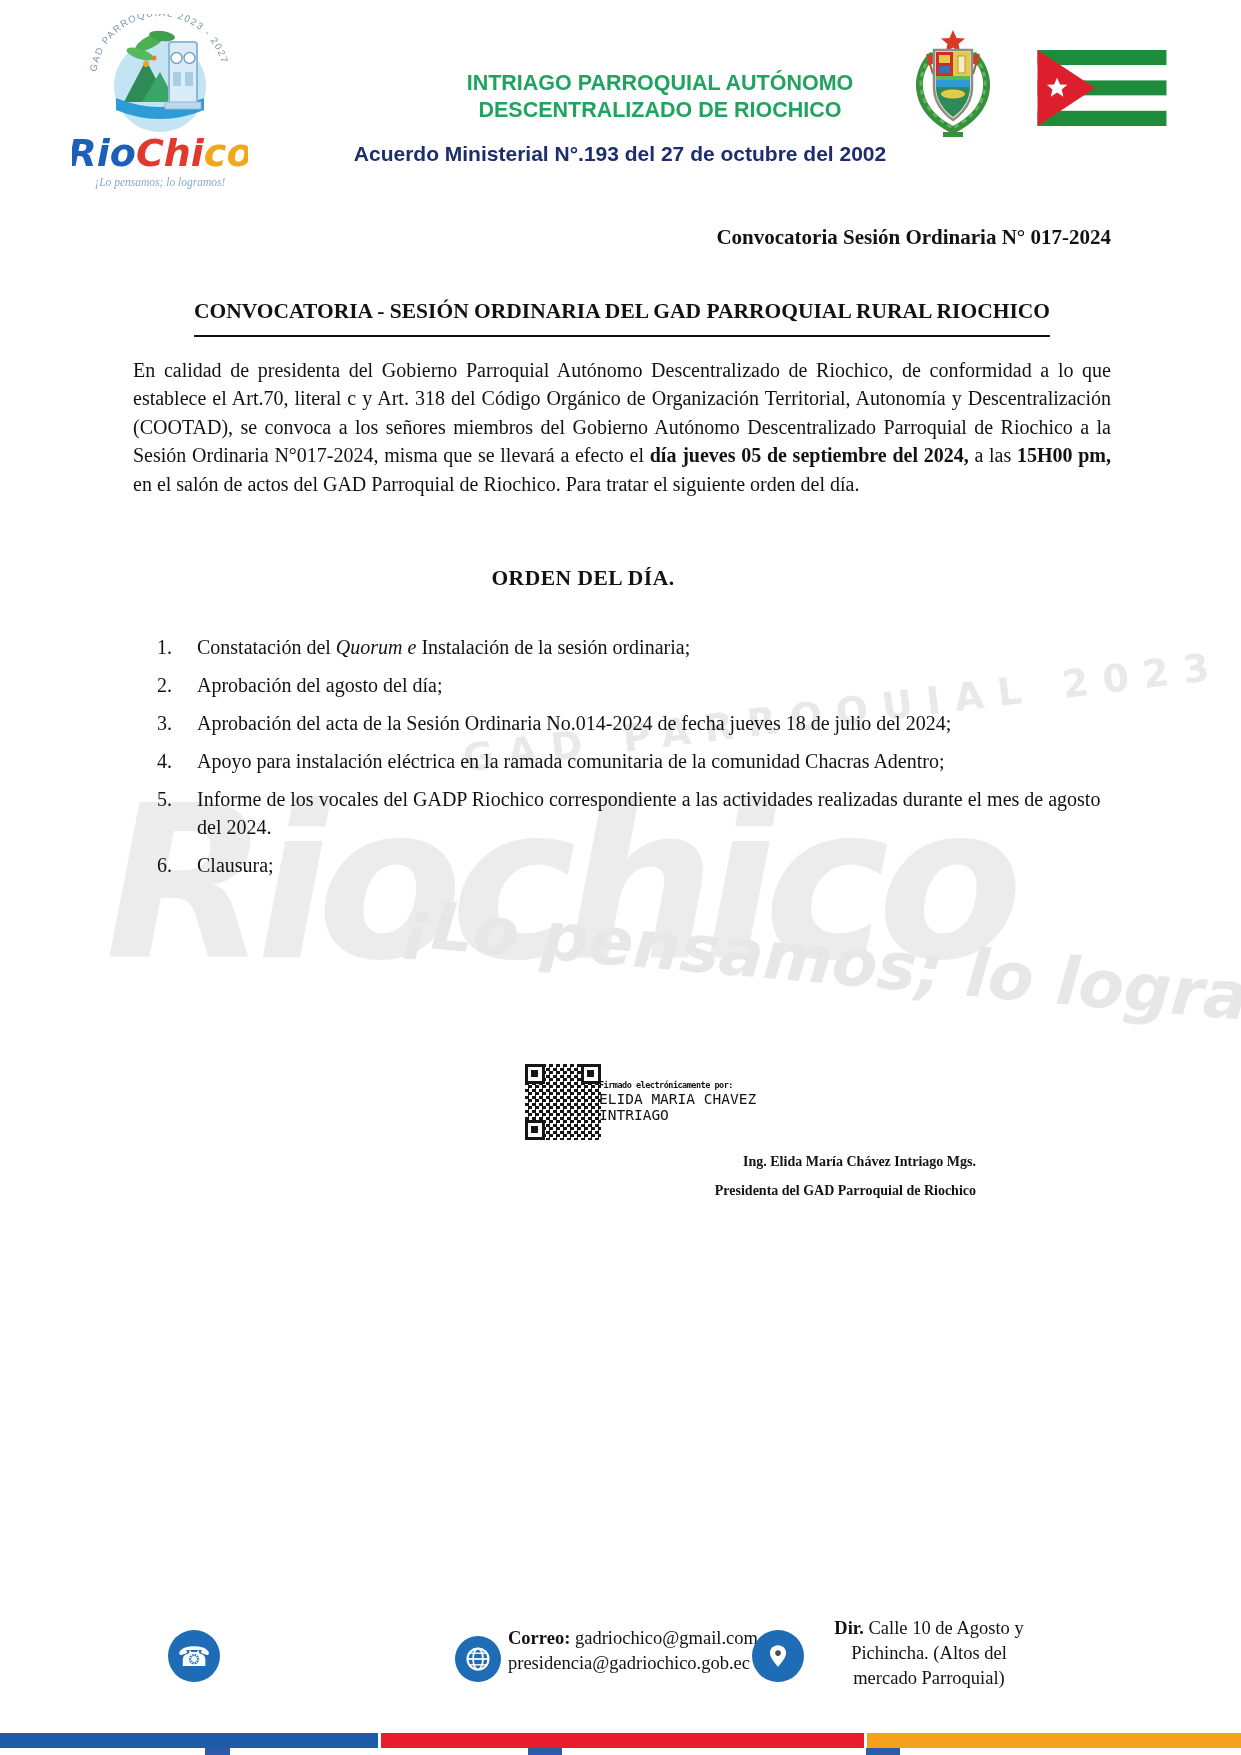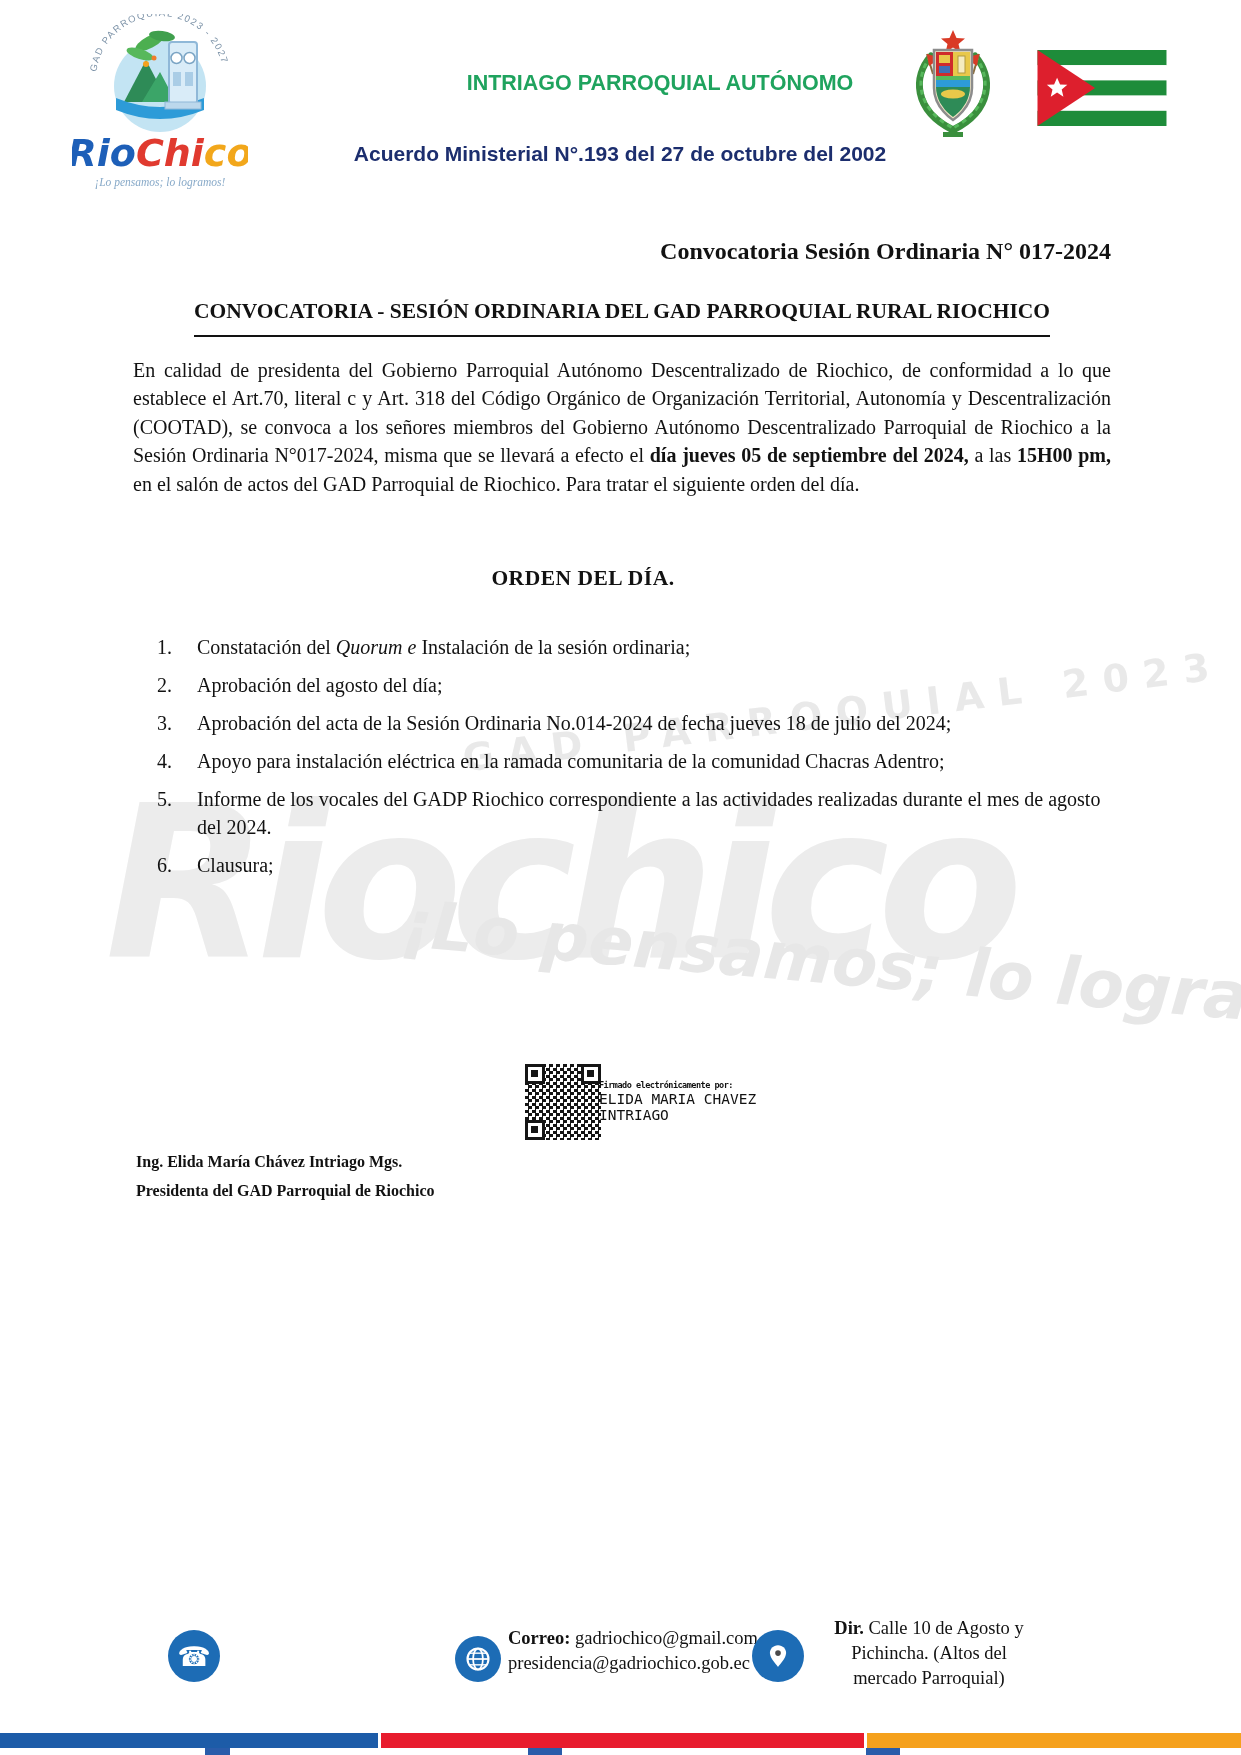--- a/index.html
+++ b/index.html
@@ -20,22 +20,22 @@
   .logo-wrap { position:absolute; left:72px; top:14px; width:176px; height:182px; z-index:2; }
   .org-block { position:absolute; left:440px; top:70px; width:440px; text-align:center; z-index:2;
     font-family:"Liberation Sans","DejaVu Sans",sans-serif; font-weight:bold; }
   .org-name { color:#1fa35e; font-size:21.5px; line-height:27px; }
   .accord { position:absolute; left:330px; top:142px; width:580px; text-align:center; z-index:2;
     font-family:"Liberation Sans","DejaVu Sans",sans-serif; font-weight:bold;
     color:#1c2e6e; font-size:21px; }
   .arms-wrap { position:absolute; left:903px; top:28px; width:100px; height:112px; z-index:2; }
   .flag-wrap { position:absolute; left:1037px; top:50px; width:130px; height:76px; z-index:2; }
   
-  .session-ref { position:absolute; left:133px; top:238px; width:978px; text-align:right;
-    font-weight:bold; font-size:24px; z-index:1; }
+  .session-ref { position:absolute; left:133px; top:225px; width:978px; text-align:right;
+    font-weight:bold; font-size:21px; z-index:1; }
   .doc-title { position:absolute; left:133px; top:299px; width:978px; text-align:center;
     font-weight:bold; font-size:21.5px; z-index:1; }
   .doc-title .u { border-bottom:2.5px solid #121212; padding-bottom:12px; }
   .intro { position:absolute; left:133px; top:356px; width:978px; font-size:20px;
     line-height:28.4px; text-align:justify; z-index:1; }
   .agenda-heading { position:absolute; left:133px; top:566px; width:900px; text-align:center;
     font-weight:bold; font-size:21.5px; letter-spacing:.5px; z-index:1; }
   .agenda { position:absolute; left:157px; top:633px; width:960px; list-style:none;
     font-size:20px; line-height:28px; z-index:1; }
   .agenda li { display:flex; margin-bottom:10px; }
@@ -47,22 +47,22 @@
   .qr { position:absolute; left:525px; top:1064px; width:76px; height:76px; z-index:1;
     background:repeating-conic-gradient(#151515 0% 25%, #fff 0% 50%) 0 0/7px 7px;
     outline:2px solid #fff; }
   .finder { position:absolute; width:20px; height:20px; background:#fff; border:3.5px solid #151515; }
   .finder::after { content:""; position:absolute; left:3px; top:3px; width:7px; height:7px; background:#151515; }
   .f-tl { left:0; top:0; } .f-tr { right:0; top:0; } .f-bl { left:0; bottom:0; }
   .esign { position:absolute; left:599px; top:1080px; width:180px; z-index:1;
     font-family:"DejaVu Sans Mono","Liberation Mono",monospace; color:#111; }
   .esign .small { font-size:8.5px; font-weight:bold; letter-spacing:-.5px; }
   .esign .name { font-size:14.5px; line-height:16px; margin-top:1px; }
-  .sig-block { position:absolute; left:136px; top:1147px; width:840px; text-align:left;
-    font-weight:bold; font-size:16px; line-height:29px; z-index:1; }
+  .sig-block { position:absolute; left:136px; top:1147px; width:840px; text-align:right;
+    font-weight:bold; font-size:14px; line-height:29px; z-index:1; }
   
   .f-icon { position:absolute; border-radius:50%; background:#1d6cb5; z-index:1;
     display:flex; align-items:center; justify-content:center; color:#fff; }
   .icon-phone { left:168px; top:1630px; width:52px; height:52px; font-size:27px;
     font-family:"DejaVu Sans",sans-serif; }
   .icon-mail  { left:455px; top:1636px; width:46px; height:46px; }
   .icon-pin   { left:752px; top:1630px; width:52px; height:52px; }
   .f-text { position:absolute; font-size:18.5px; line-height:25px; z-index:1; }
   .f-phones { left:218px; top:1616px; width:240px; text-align:center; }
   .f-mail   { left:508px; top:1626px; width:260px; text-align:left; }
@@ -108,20 +108,21 @@
       <rect x="113" y="58" width="8" height="14" fill="#aacde6"></rect>
       <rect x="93" y="88" width="36" height="7" fill="#bcd8ec" stroke="#8fb8d8" stroke-width="1"></rect>
       <text x="88" y="152" text-anchor="middle" font-family="DejaVu Sans, sans-serif" font-weight="bold" font-style="italic" font-size="38" stroke="#ffffff" stroke-width="2" paint-order="stroke"><tspan fill="#1d5fb8">Rio</tspan><tspan fill="#e03a2f">Chi</tspan><tspan fill="#f2a71b">co</tspan></text>
       <text x="88" y="172" text-anchor="middle" font-family="Liberation Serif, serif" font-style="italic" font-size="11.5" fill="#87a9c8">¡Lo pensamos; lo logramos!</text>
     </svg>
   </div>
 
   <div class="org-block">
     <div class="org-name">
       <div>INTRIAGO PARROQUIAL AUTÓNOMO</div>
+      <div>DESCENTRALIZADO DE RIOCHICO</div>
     </div>
   </div>
   <div class="accord">Acuerdo Ministerial N°.193 del 27 de octubre del 2002</div>
 
   <div class="arms-wrap">
     <svg width="100" height="112" viewBox="0 0 100 112">
       <polygon points="50,2 53.5,10 62,10.5 55.5,16 57.5,24.5 50,19.5 42.5,24.5 44.5,16 38,10.5 46.5,10" fill="#d93a26"></polygon>
       <path d="M28,28 C10,48 10,82 50,102" fill="none" stroke="#3a8f3d" stroke-width="7" stroke-linecap="round"></path>
       <path d="M72,28 C90,48 90,82 50,102" fill="none" stroke="#3a8f3d" stroke-width="7" stroke-linecap="round"></path>
       <path d="M28,28 C12,48 12,80 50,100" fill="none" stroke="#57b85c" stroke-width="3" stroke-dasharray="5 4"></path>

